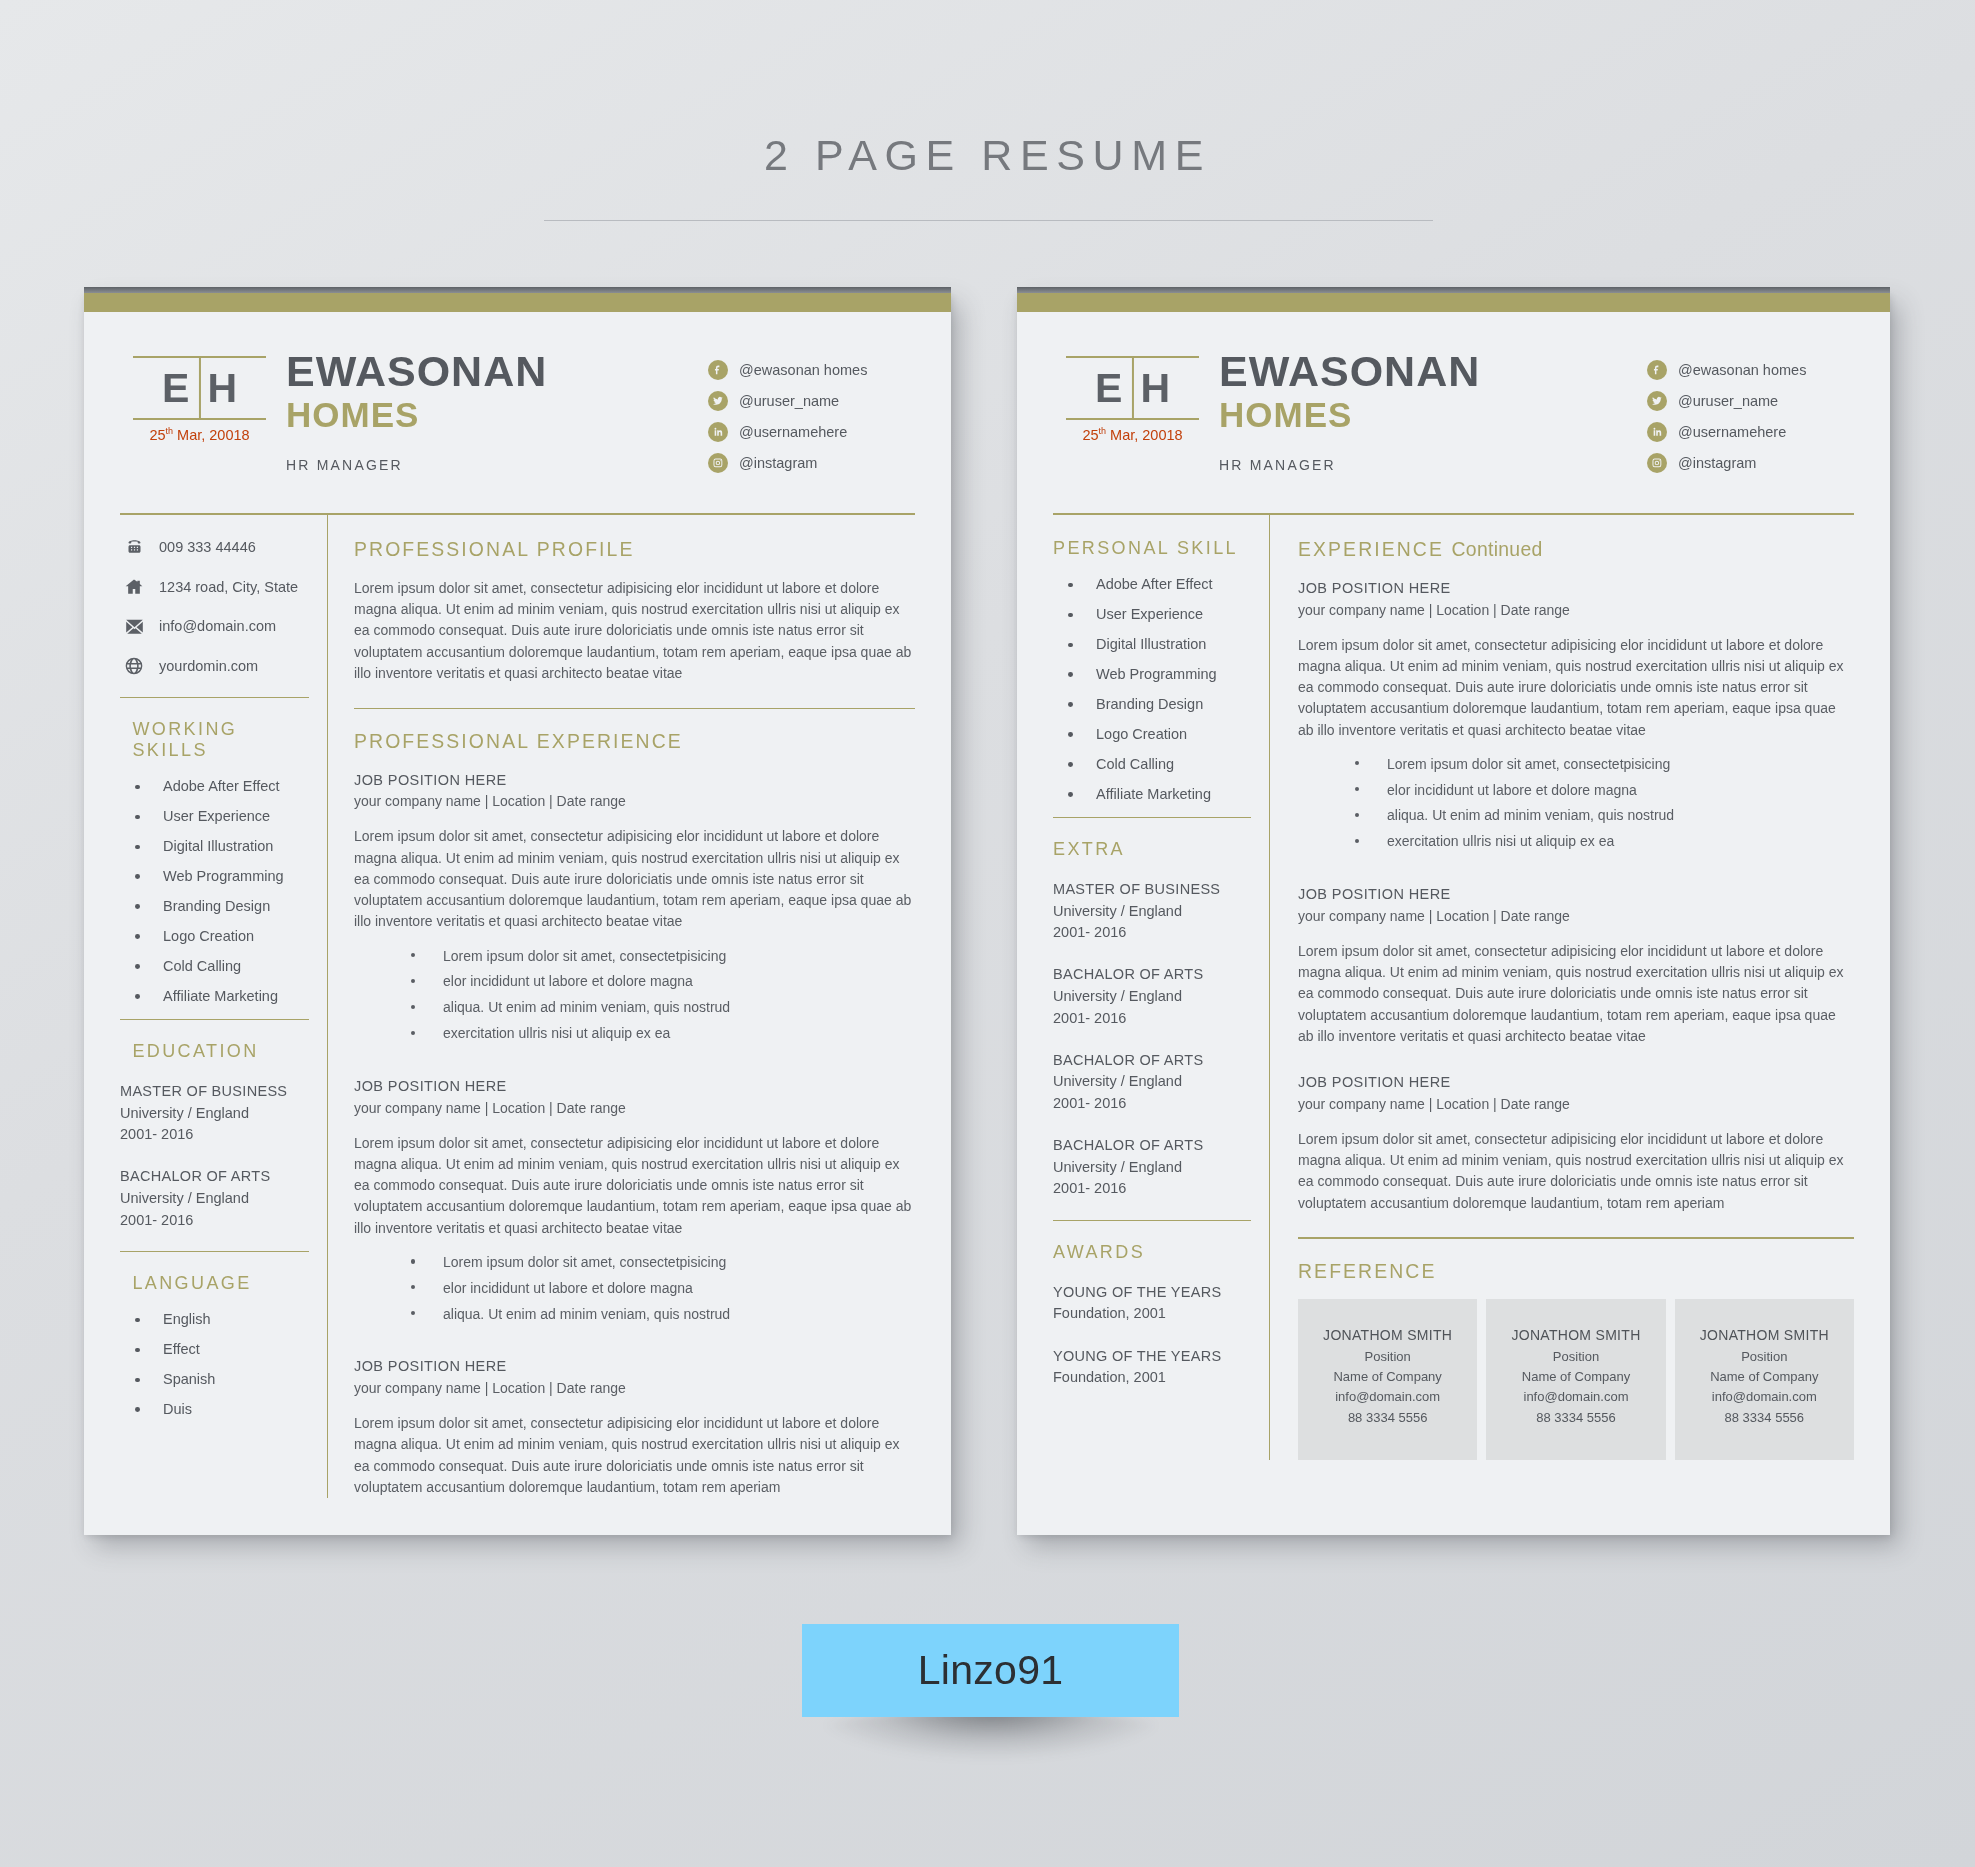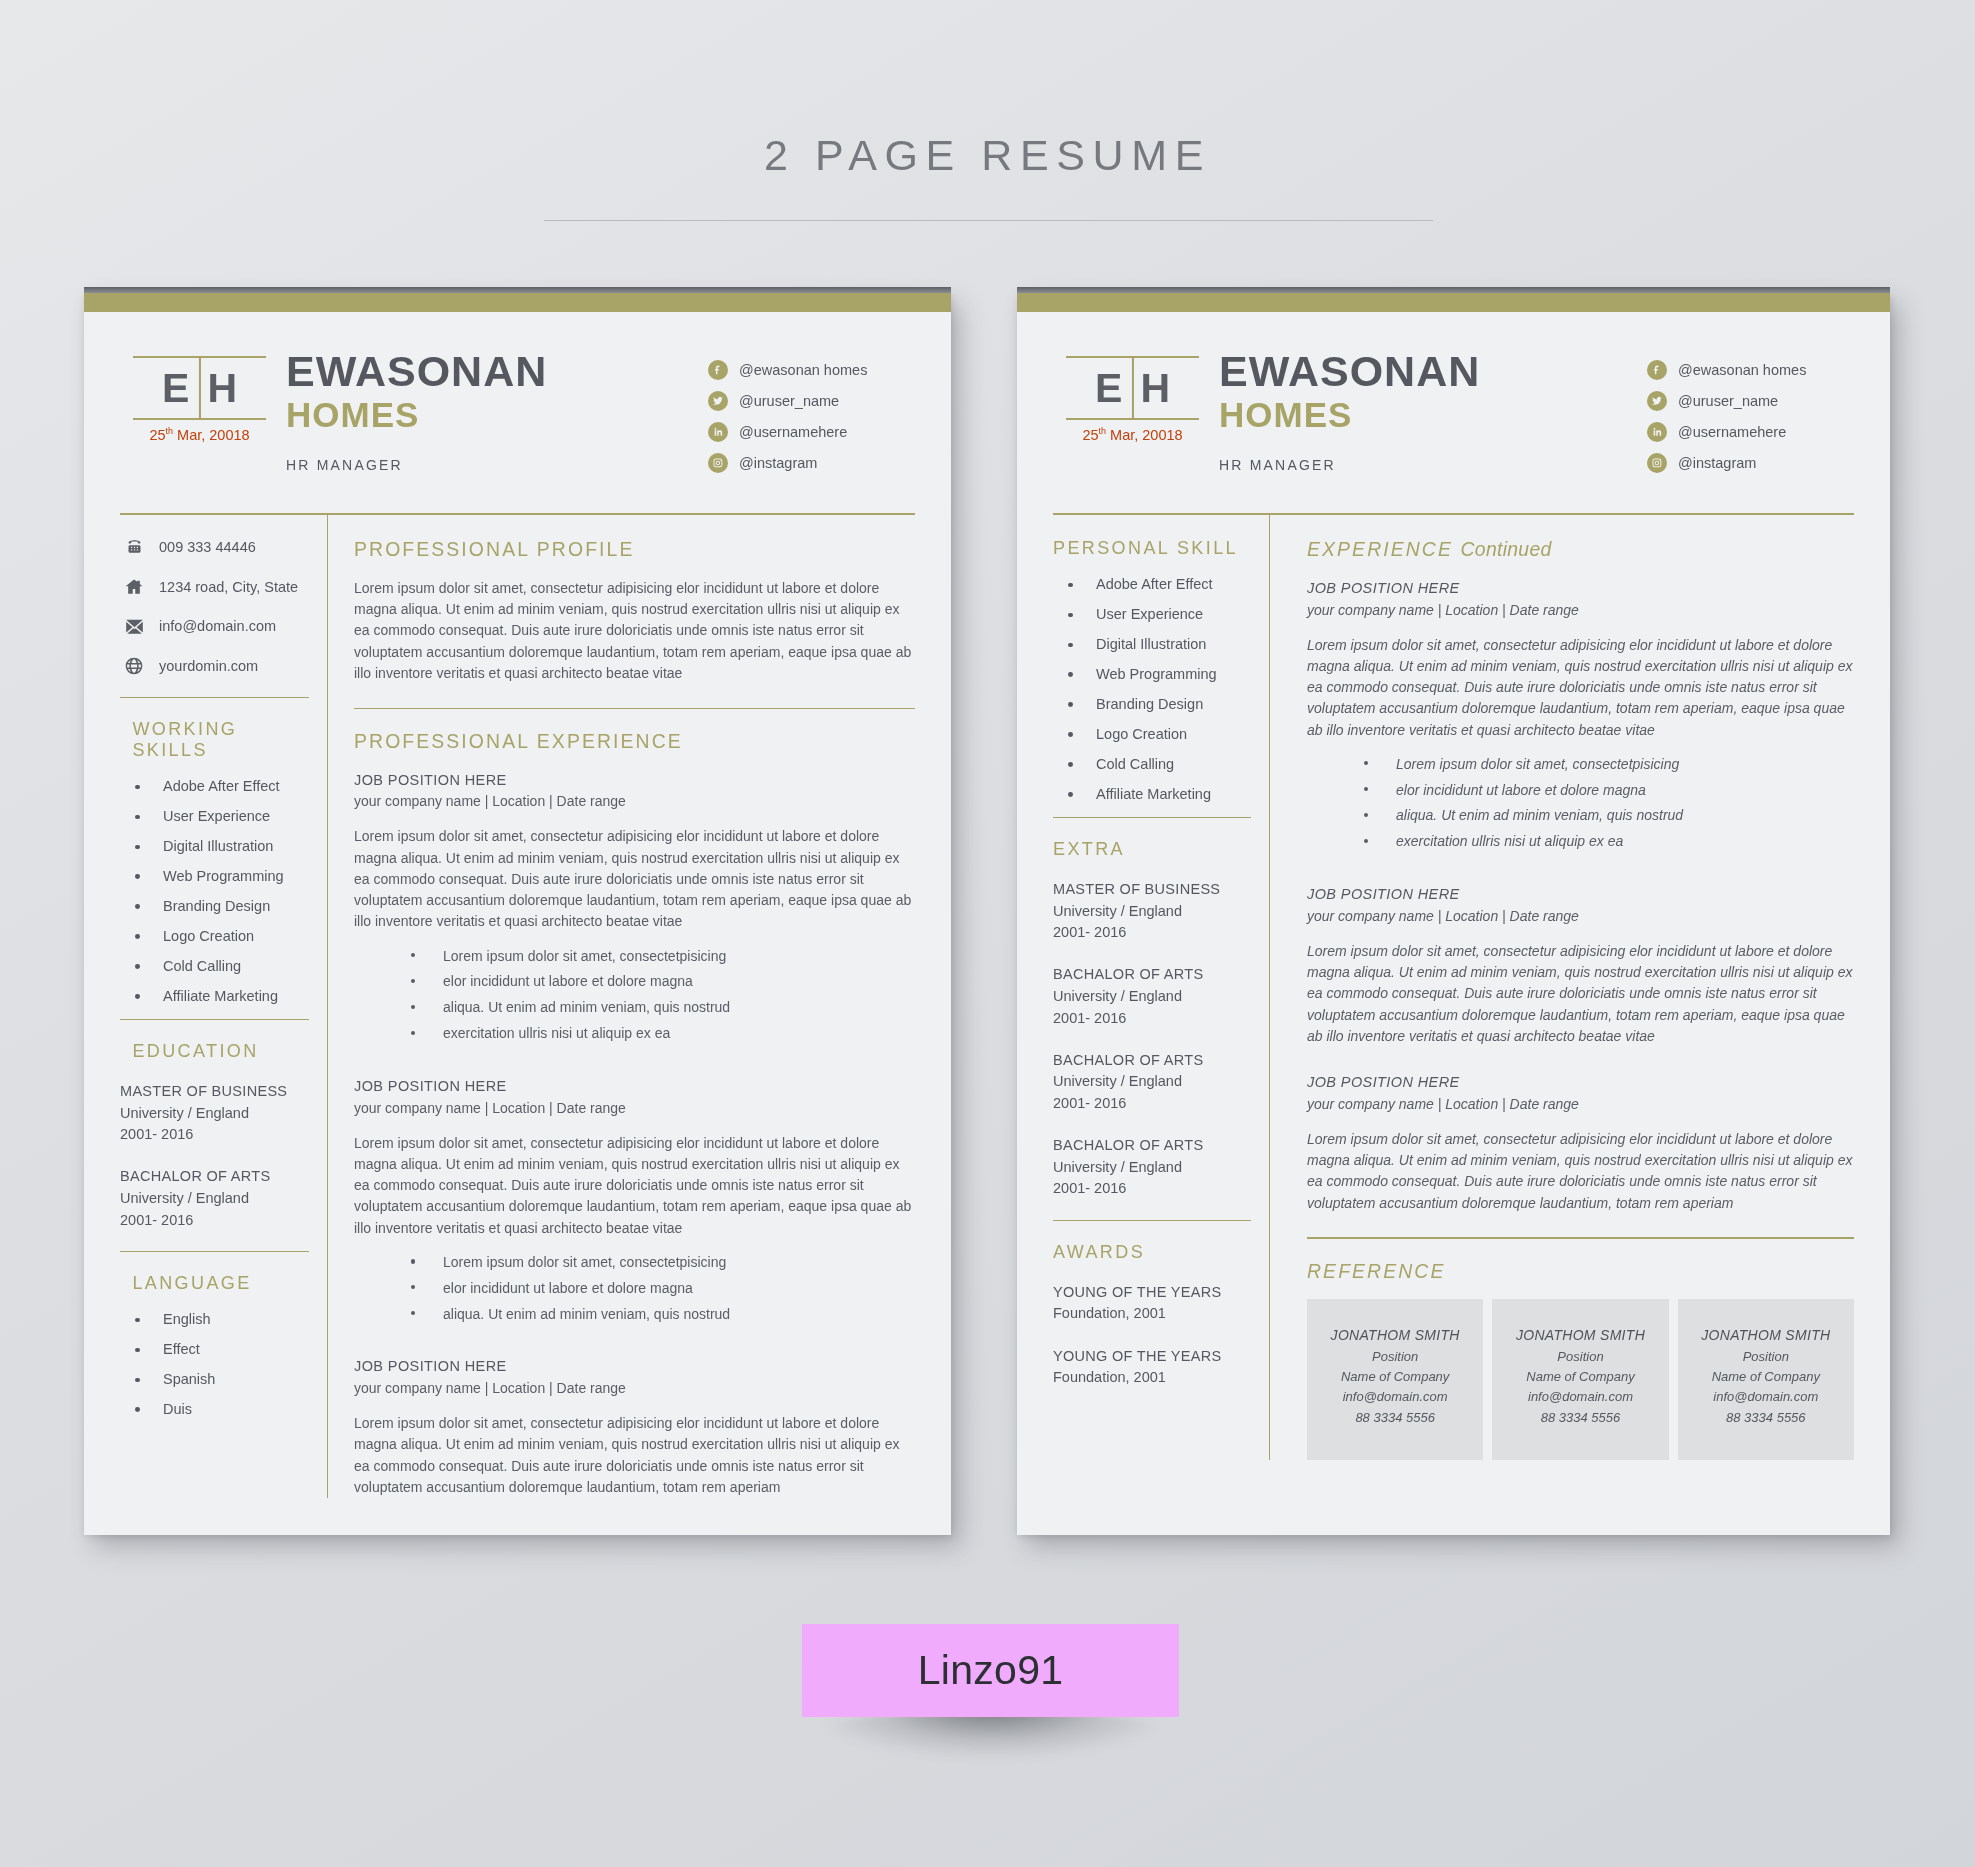--- a/index.html
+++ b/index.html
@@ -72,21 +72,21 @@
   .s-txt{ font-size:14.5px; color:#55595f; }
 
   
   .rule-top{ height:1.4px; background:#a8a367; margin:29px 36px 0 36px; }
   .cols{ display:flex; padding:0 36px; }
   .col-left{ width:207px; flex:0 0 207px; padding-top:23.5px; padding-right:18px; }
   .col-right{ flex:1; padding-top:23.5px; padding-left:26px; border-left:1.4px solid #a8a367; }
 
   
   #sheet-2 .col-left{ width:216px; flex:0 0 216px; }
-  #sheet-2 .col-right{ padding-left:37px;font-style:italic; }
+  #sheet-2 .col-right{ padding-left:28px; }
 
   
   .contact-row{ display:flex; align-items:center; margin-bottom:21px; }
   .c-ico{ width:28px; flex:0 0 28px; display:flex; align-items:center; justify-content:center; }
   .c-ico svg{ fill:#5c6066; }
   .c-txt{ font-size:14.5px; color:#55595f; margin-left:11px; }
 
   .sec-rule{ height:1.4px; background:#a8a367; margin:12.4px 0 21px 0; }
 
   h3.sec-h{
@@ -140,21 +140,21 @@
   .ref-card{
     flex:1; background:#dddfe0; padding:26px 7px 32px 7px;
     text-align:center;
   }
   .ref-card .rn{ font-size:14px; color:#4f5358; letter-spacing:0.3px; line-height:1.55; }
   .ref-card .rl{ font-size:13px; color:#55595f; line-height:1.55; }
 
   
   .badge{
     position:absolute; left:802px; top:1624px; width:377px; height:93px;
-    background:#f0abfc; display:flex; align-items:center; justify-content:center;
+    background:#7dd3fc; display:flex; align-items:center; justify-content:center;
   }
   .badge span{ font-size:41px; color:#2c2f33; letter-spacing:0.3px; }
   .badge-shadow{
     position:absolute; left:813px; top:1708px; width:356px; height:51px;
     border-radius:50%;
     background:radial-gradient(ellipse at 50% 0%, rgba(40,44,50,.55) 0%, rgba(40,44,50,.14) 45%, rgba(40,44,50,0) 72%);
     filter:blur(4.8px);
   }
 </style>
 </head>

